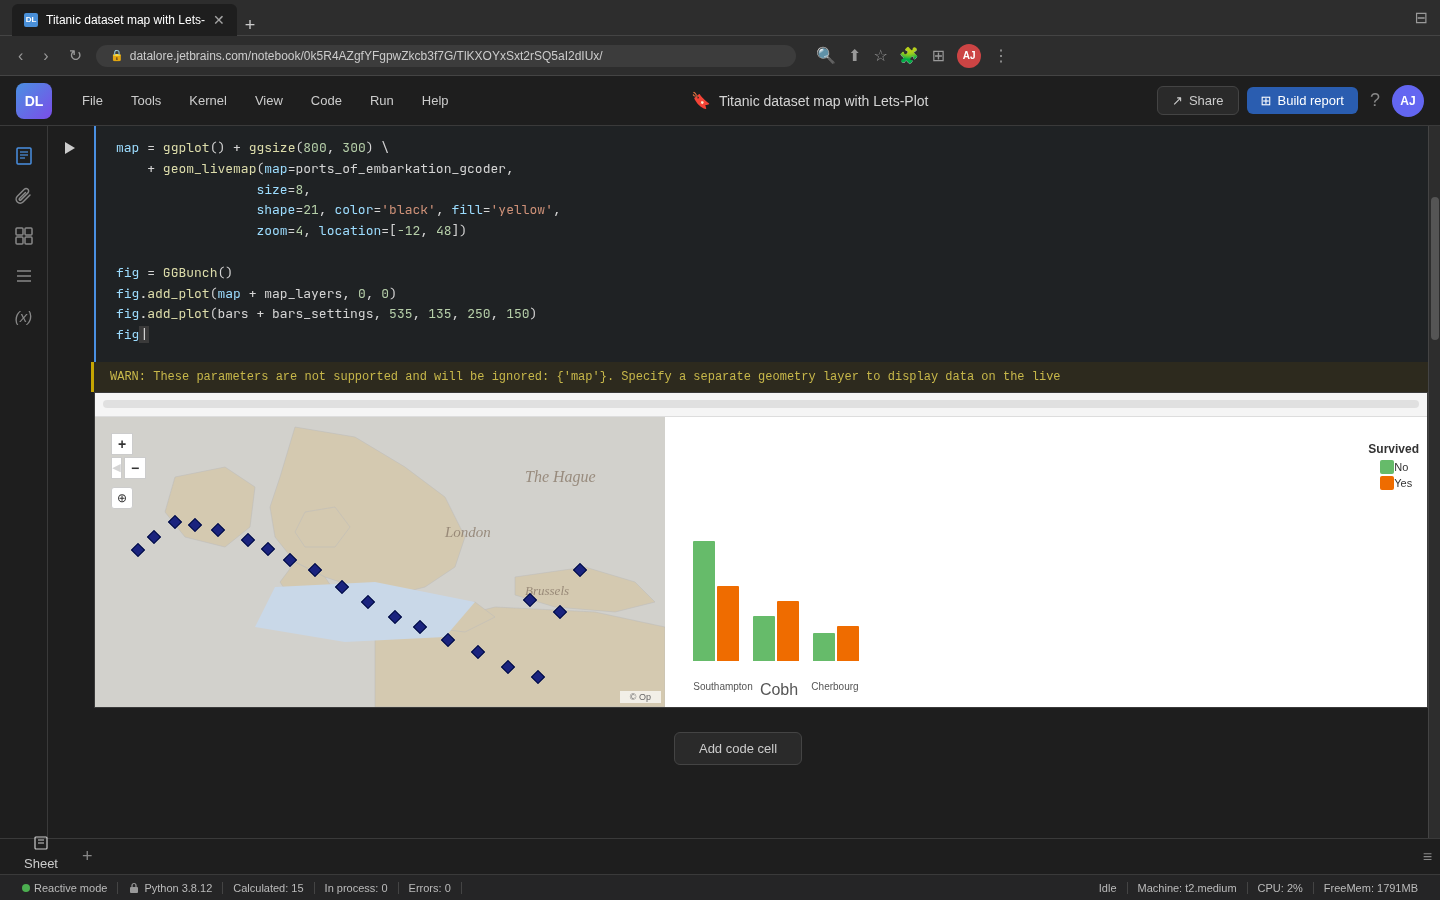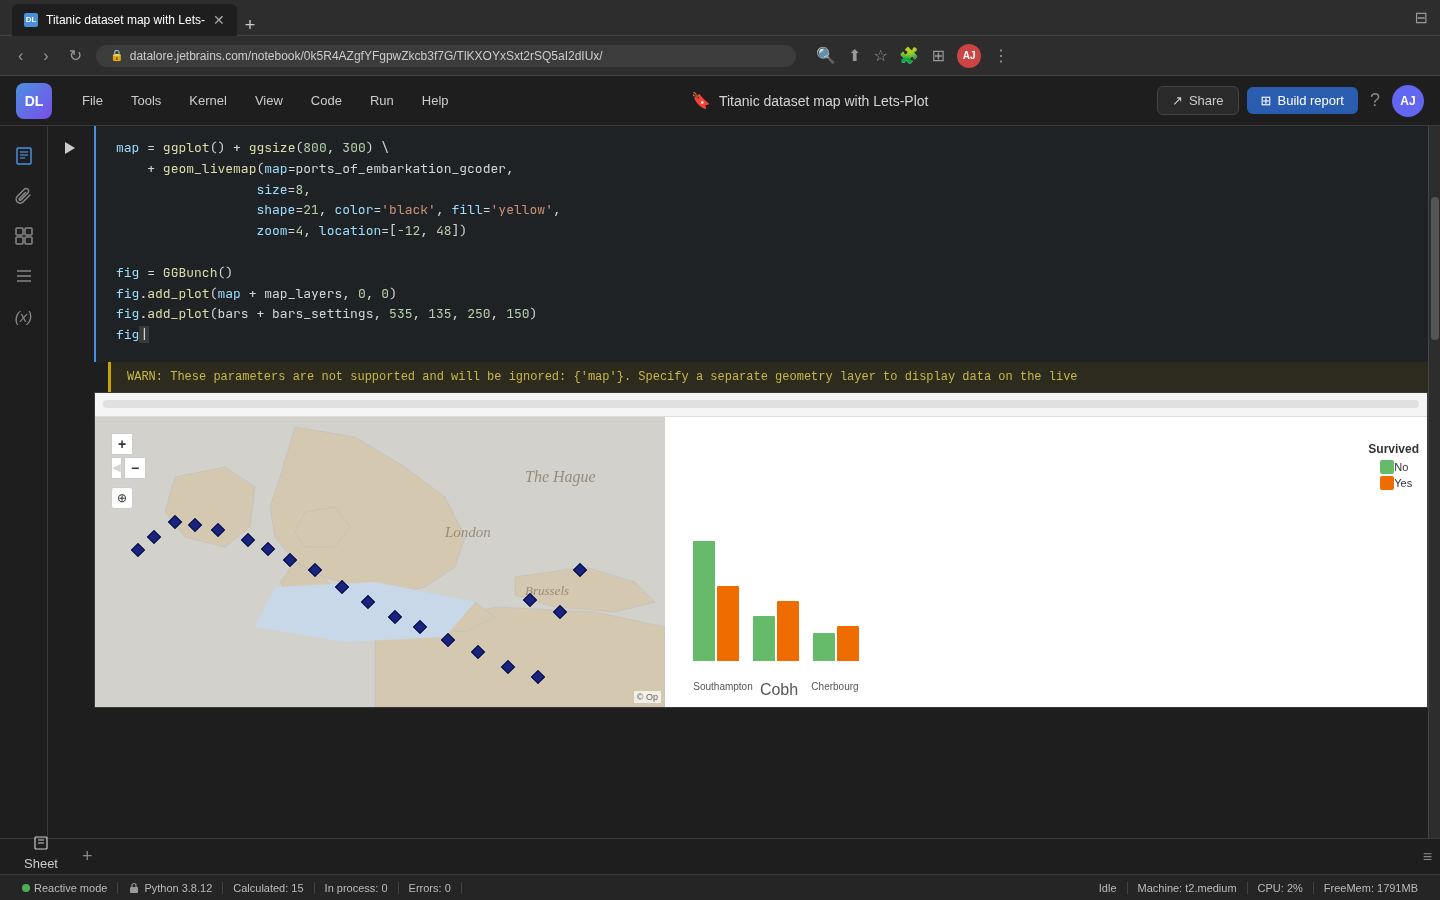--- a/index.html
+++ b/index.html
@@ -51,35 +51,35 @@
 
     
     .code-block { padding: 4px 16px 8px 20px; font-family: 'JetBrains Mono', 'Courier New', monospace; font-size: 13px; line-height: 1.6; color: #d4d4d4; white-space: pre; }
     .fn { color: #dcdcaa; }
     .str { color: #ce9178; }
     .num { color: #b5cea8; }
     .var { color: #9cdcfe; }
     .op { color: #d4d4d4; }
 
     
-    .warn-output { background: #2d2a1e; border-left: 3px solid #c5a502; padding: 8px 16px; font-family: 'Courier New', monospace; font-size: 12px; color: #c8b84a; margin-left: 60px; }
+    .warn-output { background: #2d2a1e; border-left: 3px solid #c5a502; padding: 8px 16px; font-family: 'Courier New', monospace; font-size: 12px; color: #c8b84a; margin-left: 43px; }
 
     
     .plot-container { margin-left: 46px; border: 1px solid #3a3a3a; background: #fff; position: relative; margin-bottom: 8px; }
     .plot-toolbar { background: #f5f5f5; height: 24px; border-bottom: 1px solid #ddd; display: flex; align-items: center; padding: 0 8px; }
     .plot-content { display: flex; }
 
     
     .map-area { width: 570px; height: 290px; background: #e8e0d0; position: relative; overflow: hidden; flex-shrink: 0; }
     .map-bg { width: 100%; height: 100%; position: absolute; top: 0; left: 0; }
     .map-controls { position: absolute; top: 16px; left: 16px; display: flex; flex-direction: column; gap: 2px; z-index: 10; }
     .map-btn { width: 22px; height: 22px; background: #fff; border: 1px solid #ccc; display: flex; align-items: center; justify-content: center; font-size: 14px; cursor: pointer; color: #333; font-weight: bold; }
     .map-locate { width: 22px; height: 22px; background: #fff; border: 1px solid #ccc; border-radius: 3px; display: flex; align-items: center; justify-content: center; font-size: 12px; color: #333; cursor: pointer; margin-top: 6px; }
     .map-dot { position: absolute; width: 10px; height: 10px; background: #1a237e; transform: rotate(45deg); border: 1px solid #000d40; }
-    .map-attribution { position: absolute; bottom: 4px; right: 4px; font-size: 9px; color: #666; background: rgba(255,255,255,0.7); padding: 1px 3px; }
+    .map-attribution { position: absolute; bottom: 4px; right: 4px; font-size: 9px; color: #666; background: rgba(255,255,255,0.7); padding: 1px 10px; }
 
     
     .chart-area { flex: 1; height: 290px; background: #fff; padding: 12px 8px 8px 8px; position: relative; display: flex; flex-direction: column; }
     .chart-legend { position: absolute; top: 25px; right: 8px; font-size: 11px; color: #333; }
     .legend-title { font-weight: bold; margin-bottom: 4px; font-size: 12px; }
     .legend-item { display: flex; align-items: center; gap: 0; margin-bottom: 2px; margin-left: 12px; }
     .legend-color { width: 14px; height: 14px; border-radius: 2px; }
     .bar-group { display: flex; gap: 2px; align-items: flex-end; }
     .bar { width: 22px; border-radius: 1px 1px 0 0; }
     .bar.no { background: #66bb6a; }
@@ -346,20 +346,23 @@
                 <div class="chart-label" style="width:60px;font-size:10px;color:#555;text-align:center">Southampton</div>
                 <div class="chart-label" style="width:48px;font-size:16px;color:#555;text-align:center">Cobh</div>
                 <div class="chart-label" style="width:60px;font-size:10px;color:#555;text-align:center">Cherbourg</div>
               </div>
             </div>
           </div>
         </div>
       </div>
     </div>
 
+    <div class="add-cell-row">
+      <button class="add-cell-btn">Add code cell</button>
+    </div>
 
   </div>
 
   <div class="right-scroll">
     <div class="scroll-thumb"></div>
   </div>
 
 </div>
 
 <div class="bottom-tabs">

